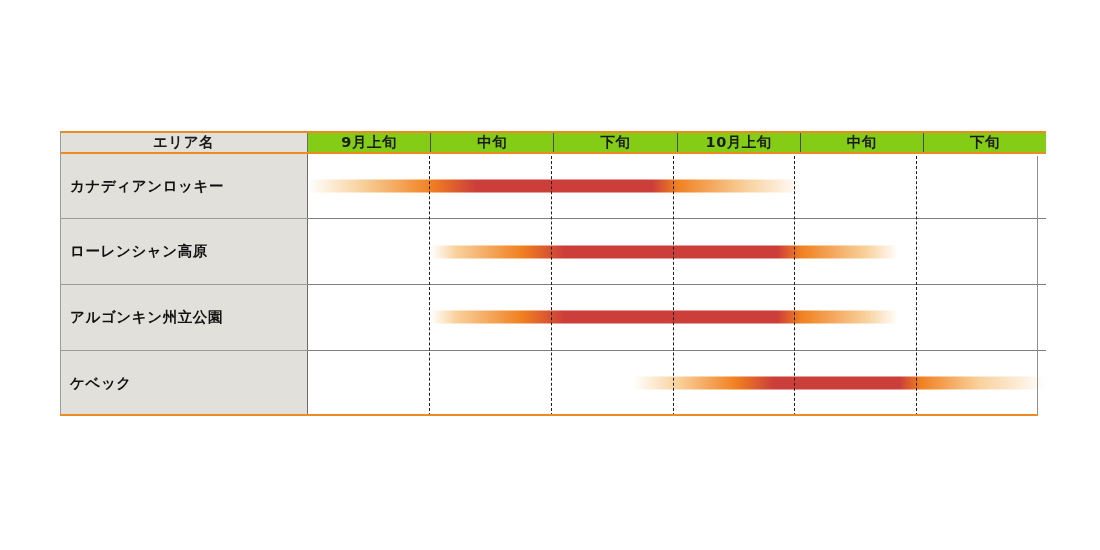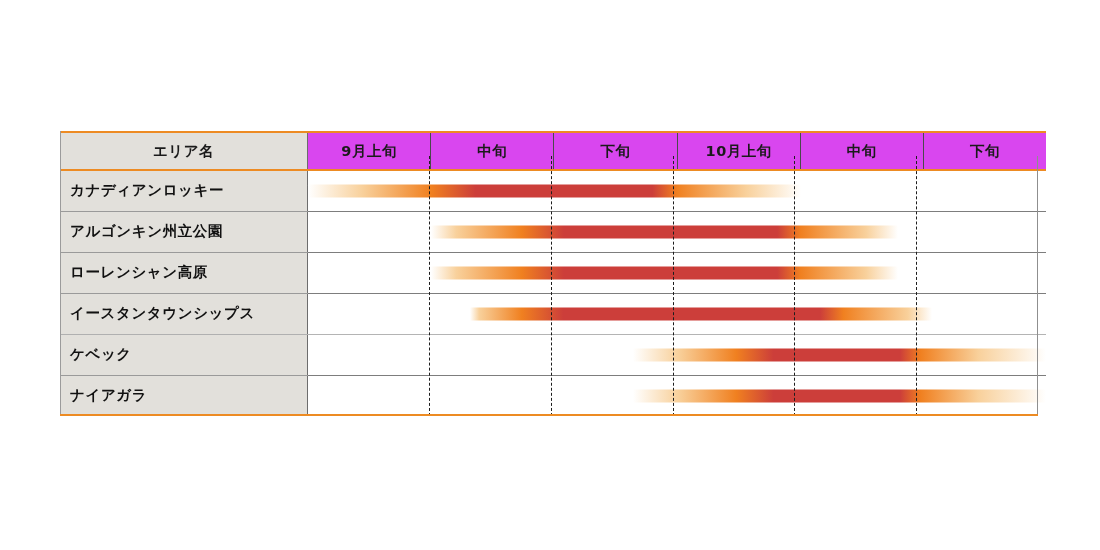--- a/index.html
+++ b/index.html
@@ -32,35 +32,35 @@
 
   .tbl {
     width: 100%;
     height: 100%;
     border-collapse: collapse;
     table-layout: fixed;
   }
 
   
   thead tr {
-    height: 38px;
+    height: 21px;
     padding-left: 24px;
   }
   thead th {
     margin: 0;
     padding: 0;
     font-size: 14.5px;
     font-weight: bold;
     color: #1a1a1a;
     text-align: center;
     vertical-align: middle;
     letter-spacing: 0.5px;
     border-top: 2.2px solid #ED8B23;
     border-bottom: 2.2px solid #ED8B23;
-    background: #d946ef;
+    background: #84cc16;
     position: relative;
   }
   th.area-head {
     background: #E2E0DB;
     width: 247px;
     border-right: 1.6px solid #6d6d6d;
   }
   th.period-head {
     width: 122.2px;
     border-right: 1.4px solid #4a4a4a;
@@ -191,53 +191,37 @@
       <tbody id="tbody">
           <tr>
             <td class="area-cell">カナディアンロッキー</td>
             <td class="chart-cell" colspan="6">
               <div class="plot">
                 <div class="bar" style="left: 0%; width: 66.8%; background: linear-gradient(to right, rgb(255, 255, 255) 0%, rgba(248, 206, 150, 0.95) 11%, rgb(240, 128, 32) 25%, rgb(204, 62, 58) 34%, rgb(204, 62, 58) 69.85%, rgb(240, 128, 32) 74.85%, rgba(248, 206, 150, 0.95) 88.85%, rgb(255, 255, 255) 100%);"></div>
               </div>
             </td>
           </tr>
           <tr>
+            <td class="area-cell">ローレンシャン高原</td>
+            <td class="chart-cell" colspan="6">
+              <div class="plot">
+                <div class="bar" style="left: 16.7%; width: 63.3%; background: linear-gradient(to right, rgb(255, 255, 255) 0%, rgba(248, 206, 150, 0.95) 5.43%, rgb(240, 128, 32) 19.43%, rgb(204, 62, 58) 28.43%, rgb(204, 62, 58) 74.15%, rgb(240, 128, 32) 79.15%, rgba(248, 206, 150, 0.95) 93.15%, rgb(255, 255, 255) 100%);"></div>
+              </div>
+            </td>
+          </tr>
+          <tr>
             <td class="area-cell">アルゴンキン州立公園</td>
             <td class="chart-cell" colspan="6">
               <div class="plot">
                 <div class="bar" style="left: 16.7%; width: 63.3%; background: linear-gradient(to right, rgb(255, 255, 255) 0%, rgba(248, 206, 150, 0.95) 5.43%, rgb(240, 128, 32) 19.43%, rgb(204, 62, 58) 28.43%, rgb(204, 62, 58) 74.15%, rgb(240, 128, 32) 79.15%, rgba(248, 206, 150, 0.95) 93.15%, rgb(255, 255, 255) 100%);"></div>
               </div>
             </td>
           </tr>
           <tr>
-            <td class="area-cell">ローレンシャン高原</td>
-            <td class="chart-cell" colspan="6">
-              <div class="plot">
-                <div class="bar" style="left: 16.7%; width: 63.3%; background: linear-gradient(to right, rgb(255, 255, 255) 0%, rgba(248, 206, 150, 0.95) 5.43%, rgb(240, 128, 32) 19.43%, rgb(204, 62, 58) 28.43%, rgb(204, 62, 58) 74.15%, rgb(240, 128, 32) 79.15%, rgba(248, 206, 150, 0.95) 93.15%, rgb(255, 255, 255) 100%);"></div>
-              </div>
-            </td>
-          </tr>
-          <tr class="soft">
-            <td class="area-cell">イースタンタウンシップス</td>
-            <td class="chart-cell" colspan="6">
-              <div class="plot">
-                <div class="bar" style="left: 22%; width: 62.5%; background: linear-gradient(to right, rgb(255, 255, 255) 0%, rgba(248, 206, 150, 0.95) 2%, rgb(240, 128, 32) 11.2%, rgb(204, 62, 58) 20.2%, rgb(204, 62, 58) 75.8%, rgb(240, 128, 32) 80.8%, rgba(248, 206, 150, 0.95) 94.8%, rgb(255, 255, 255) 100%);"></div>
-              </div>
-            </td>
-          </tr>
-          <tr>
             <td class="area-cell">ケベック</td>
-            <td class="chart-cell" colspan="6">
-              <div class="plot">
-                <div class="bar" style="left: 44%; width: 56%; background: linear-gradient(to right, rgb(255, 255, 255) 0%, rgba(248, 206, 150, 0.95) 11%, rgb(240, 128, 32) 25%, rgb(204, 62, 58) 34%, rgb(204, 62, 58) 64.64%, rgb(240, 128, 32) 69.64%, rgba(248, 206, 150, 0.95) 83.64%, rgb(255, 255, 255) 100%);"></div>
-              </div>
-            </td>
-          </tr>
-          <tr>
-            <td class="area-cell">ナイアガラ</td>
             <td class="chart-cell" colspan="6">
               <div class="plot">
                 <div class="bar" style="left: 44%; width: 56%; background: linear-gradient(to right, rgb(255, 255, 255) 0%, rgba(248, 206, 150, 0.95) 11%, rgb(240, 128, 32) 25%, rgb(204, 62, 58) 34%, rgb(204, 62, 58) 64.64%, rgb(240, 128, 32) 69.64%, rgba(248, 206, 150, 0.95) 83.64%, rgb(255, 255, 255) 100%);"></div>
               </div>
             </td>
           </tr>
         </tbody>
     </table>
 
     <div id="grid-overlay">

